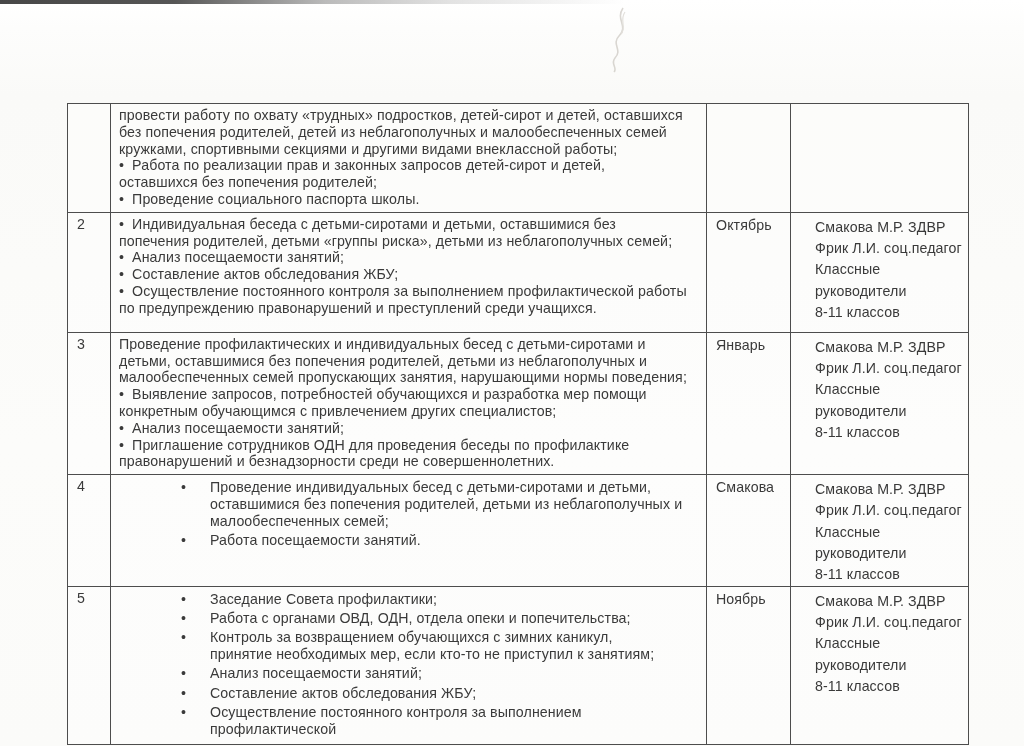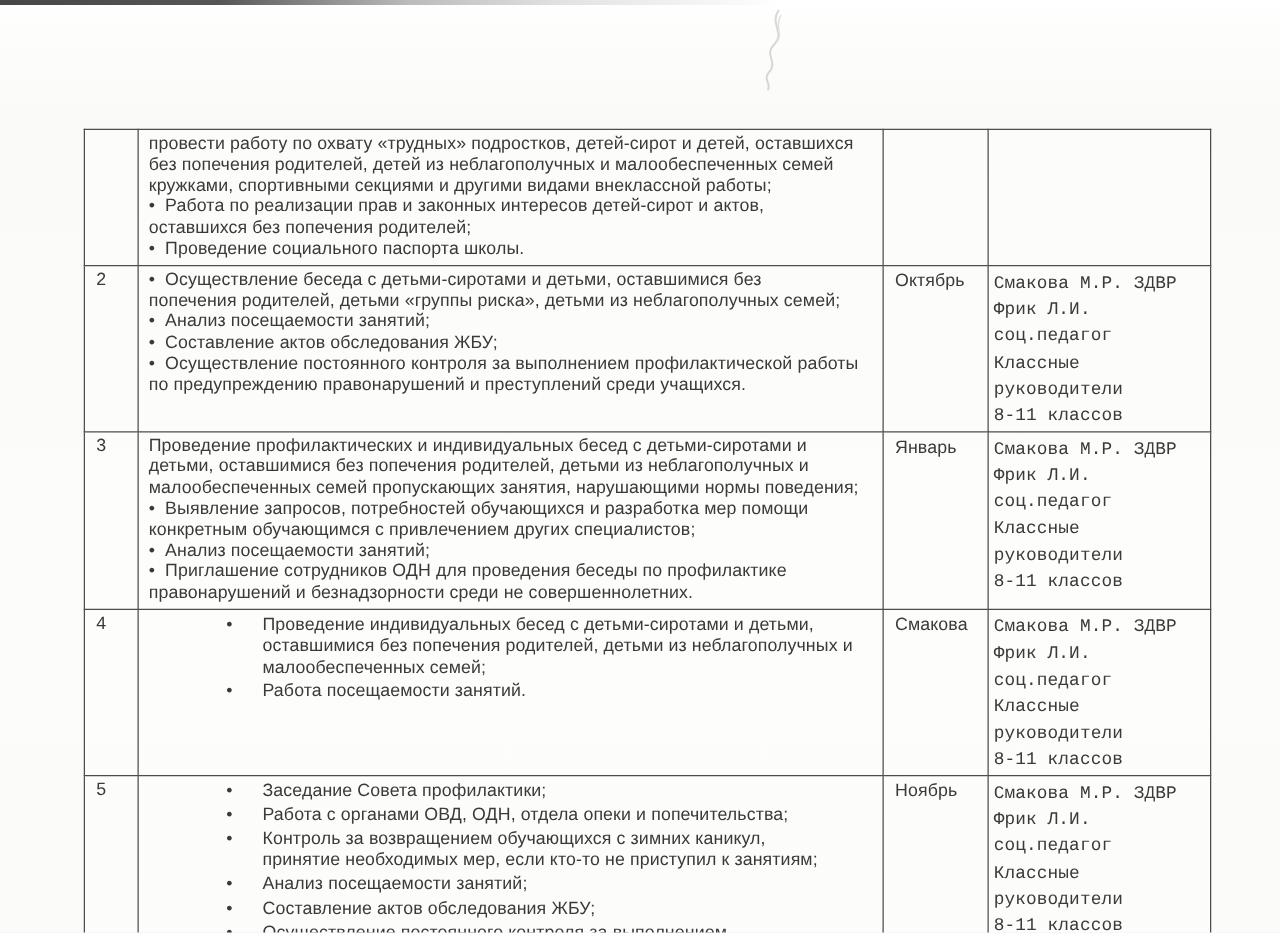--- a/index.html
+++ b/index.html
@@ -20,21 +20,21 @@
   table.plan{
     position:absolute;left:67px;top:103px;width:901px;
     border-collapse:collapse;table-layout:fixed;
     color:#3a3a3a;font-size:14.2px;line-height:16.8px;letter-spacing:.1px;
   }
   table.plan td{border:1.5px solid #4d4d4d;vertical-align:top;background:rgba(255,255,255,.35);}
   tr.r1{height:104px;} tr.r2{height:120px;} tr.r3{height:131px;} tr.r4{height:84px;} tr.r5{height:133px;}
   td.c-num{padding:3px 2px 0 9px;}
   td.c-act{padding:3px 6px 4px 8px;}
   td.c-month{padding:4px 3px 0 9px;}
-  td.c-resp{padding:4px 5px 0 4px;line-height:21.3px;white-space:pre-line;font-family:Liberation Mono, monospace;}
+  td.c-resp{padding:4px 5px 0 24px;line-height:21.3px;white-space:pre-line;}
   .item{margin:0;}
   .item .blt{margin-right:8px;}
   .txt{white-space:pre-line;}
   .ind{display:flex;padding-left:62px;margin:1px 0 2.5px 0;}
   .ind .blt2{flex:0 0 29px;}
 </style>
 </head>
 <body>
 
 <div class="page">
@@ -52,32 +52,32 @@
         <col style="width:178px">
     </colgroup>
     <tbody>
 
       <tr class="r1">
         <td class="c-num"></td>
         <td class="c-act">
           <div class="item"><span class="txt">провести работу по охвату «трудных» подростков, детей-сирот и детей, оставшихся
 без попечения родителей,  детей из неблагополучных и малообеспеченных семей
 кружками, спортивными секциями и другими видами внеклассной работы;</span></div>
-          <div class="item"><span class="blt">•</span><span class="txt">Работа по реализации прав и законных интересов детей-сирот и  актов,
+          <div class="item"><span class="blt">•</span><span class="txt">Работа по реализации прав и законных запросов детей-сирот и  детей,
 оставшихся без попечения родителей;</span></div>
           <div class="item"><span class="blt">•</span><span class="txt">Проведение социального паспорта школы.</span></div>
         </td>
         <td class="c-month"></td>
         <td class="c-resp"></td>
       </tr>
 
       <tr class="r2">
         <td class="c-num">2</td>
         <td class="c-act">
-          <div class="item"><span class="blt">•</span><span class="txt">Осуществление беседа с детьми-сиротами и детьми, оставшимися без
+          <div class="item"><span class="blt">•</span><span class="txt">Индивидуальная беседа с детьми-сиротами и детьми, оставшимися без
 попечения родителей, детьми «группы риска», детьми из неблагополучных семей;</span></div>
           <div class="item"><span class="blt">•</span><span class="txt">Анализ посещаемости занятий;</span></div>
           <div class="item"><span class="blt">•</span><span class="txt">Составление актов обследования ЖБУ;</span></div>
           <div class="item"><span class="blt">•</span><span class="txt">Осуществление постоянного контроля за выполнением профилактической работы
 по предупреждению правонарушений и преступлений среди учащихся.</span></div>
         </td>
         <td class="c-month">Октябрь</td>
         <td class="c-resp">Смакова М.Р. ЗДВР
 Фрик Л.И. соц.педагог
 Классные

